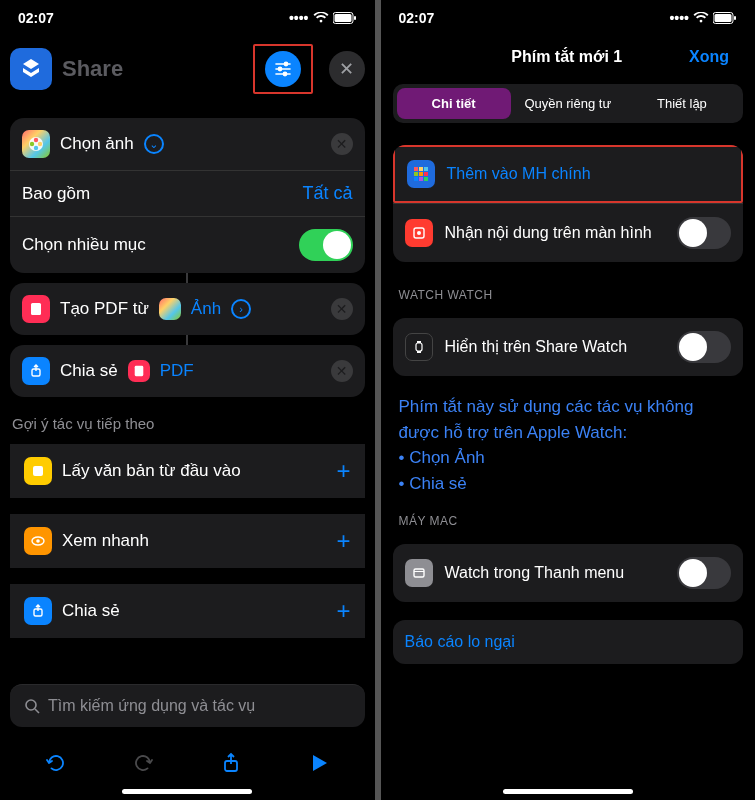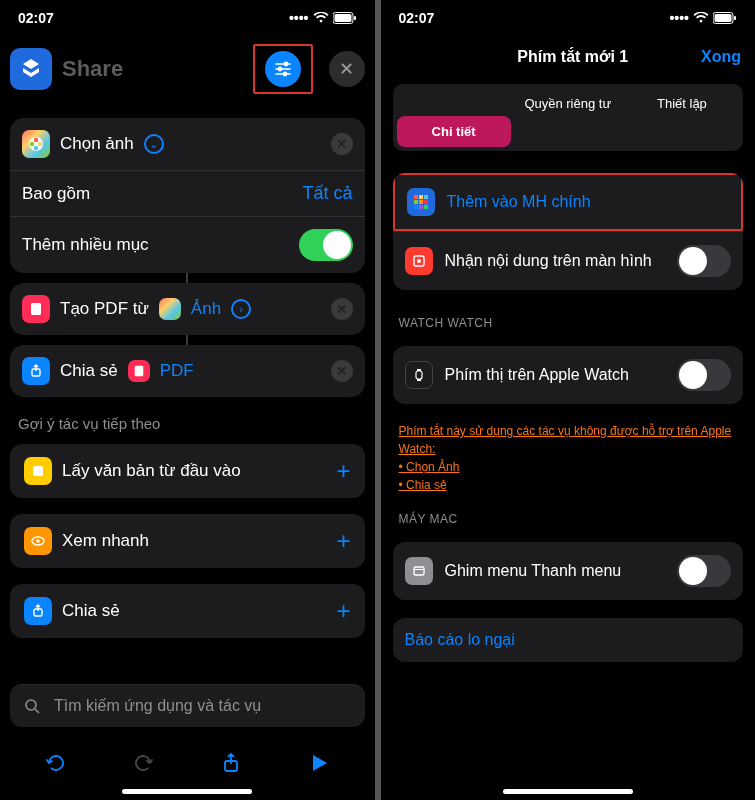--- a/index.html
+++ b/index.html
@@ -27,45 +27,45 @@
 .pill-clear { width:22px; height:22px; border-radius:50%; background:#3a3a3c; color:#1c1c1e; display:flex; align-items:center; justify-content:center; font-size:14px; margin-left:auto; }
 .link { color:#0a84ff; }
 .toggle { width:54px; height:32px; border-radius:16px; position:relative; margin-left:auto; }
 .toggle-on { background:#30d158; }
 .toggle-on::after { content:''; position:absolute; width:28px; height:28px; border-radius:50%; background:#fff; top:2px; right:2px; }
 .toggle-off { background:#39393d; }
 .toggle-off::after { content:''; position:absolute; width:28px; height:28px; border-radius:50%; background:#fff; top:2px; left:2px; }
 
 .connector { width:2px; height:10px; background:#3a3a3c; margin:0 auto; margin-top:-8px; margin-bottom:-8px; }
 
-.section-label { color:#8e8e93; font-size:15px; padding: 10px 14px 4px 18px; }
-.sug-row { display:flex; align-items:center; gap:10px; padding:13px 14px; background:#1c1c1e; margin:8px 10px; border-radius:12px; font-size:17px; }
+.section-label { color:#8e8e93; font-size:15px; padding: 10px 14px 4px 12px; }
+.sug-row { display:flex; align-items:center; gap:10px; padding:13px 14px; background:#1c1c1e; margin:8px 10px; border-radius:0; font-size:17px; }
 .plus-btn { margin-left:auto; color:#0a84ff; font-size:24px; }
 
-.search { margin: 10px 10px; background:#1c1c1e; border-radius:12px; padding:12px 14px; display:flex; align-items:center; gap:14px; color:#8e8e93; font-size:16px; border-top:1px solid #2a2a2c; }
+.search { margin: 10px 10px; background:#1c1c1e; border-radius:12px; padding:12px 14px; display:flex; align-items:center; gap:8px; color:#8e8e93; font-size:16px; border-top:1px solid #2a2a2c; }
 .bottom-bar { display:flex; justify-content:space-around; align-items:center; padding:10px 12px 4px 12px; }
 .bb-icon { width:32px; height:32px; display:flex; align-items:center; justify-content:center; color:#0a84ff; }
 .disabled { color:#4a4a4c; }
 .home-ind { width:130px; height:5px; background:#fff; border-radius:3px; margin:6px auto 6px auto; }
 
 
-.hdr2 { display:flex; align-items:center; justify-content:space-between; padding:12px 14px 18px 14px; }
+.hdr2 { display:flex; align-items:center; justify-content:space-between; padding:12px 26px 18px 14px; }
 .hdr2 .title { flex:1; text-align:center; font-size:16px; font-weight:600; }
 .done-btn { color:#0a84ff; font-size:16px; font-weight:600; }
 
 .seg { display:flex; background:#1c1c1e; border-radius:10px; padding:4px; margin:0 12px 12px 12px; }
 .seg-item { flex:1; text-align:center; padding:8px 4px; border-radius:8px; font-size:13px; color:#fff; }
-.seg-active { background:#be185d; font-weight:600;margin-top:28px; }
+.seg-active { background:#701a75; font-weight:600; }
 
 .sect { background:#1c1c1e; margin:10px 12px; border-radius:12px; overflow:hidden; }
 .sect-row { display:flex; align-items:center; gap:12px; padding:13px 12px; font-size:16px; }
 .sect-row + .sect-row { border-top:1px solid #333; }
 .red-frame2 { border:2px solid #d8362c; border-radius:2px;text-align:right; }
 .subhdr { color:#8e8e93; font-size:12px; padding:16px 18px 6px 18px; letter-spacing:0.5px; }
-.subdesc { color:#f97316; font-size:12px; padding:8px 18px 2px 18px; line-height:1.5;text-decoration:underline; }
+.subdesc { color:#3b82f6; font-size:17px; padding:8px 18px 2px 18px; line-height:1.5; }
 .subdesc .bullet { display:block; }
 .report { color:#0a84ff; }
 
 .spacer { flex:1; }
 .flex-scroll { flex:1; overflow-y:auto; }
 .flex-scroll::-webkit-scrollbar { width:0; }
 
 </style>
 </head>
 <body>
@@ -125,21 +125,21 @@
       </div>
       <span>Chọn ảnh</span>
       <span class="circle-chevron">⌄</span>
       <span class="pill-clear">✕</span>
     </div>
     <div class="card-row">
       <span>Bao gồm</span>
       <span class="link" style="margin-left:auto; font-size:18px;">Tất cả</span>
     </div>
     <div class="card-row">
-      <span>Thêm nhiều mục</span>
+      <span>Chọn nhiều mục</span>
       <div class="toggle toggle-on"></div>
     </div>
   </div>
 
   <div class="connector"></div>
 
   <div class="card">
     <div class="card-row">
       <div class="mini-icon" style="background:#ff2d55;">
         <svg width="14" height="14" viewBox="0 0 14 14">
@@ -307,40 +307,40 @@
   <div class="subhdr">WATCH WATCH</div>
   <div class="sect">
     <div class="sect-row">
       <div class="mini-icon" style="background:#1c1c1e;border:1px solid #444;">
         <svg width="14" height="14" viewBox="0 0 14 14">
               <rect x="4" y="3" width="6" height="8" rx="2" fill="none" stroke="#fff" stroke-width="1.2"></rect>
               <rect x="5" y="1" width="4" height="2" fill="#fff"></rect>
               <rect x="5" y="11" width="4" height="2" fill="#fff"></rect>
             </svg>
       </div>
-      <span>Phím thị trên Apple Watch</span>
+      <span>Hiển thị trên Share Watch</span>
       <div class="toggle toggle-off" style="margin-left:auto;"></div>
     </div>
   </div>
   <div class="subdesc">
     <span>Phím tắt này sử dụng các tác vụ không được hỗ trợ trên Apple Watch:</span>
     <span class="bullet">• <span>Chọn Ảnh</span></span>
     <span class="bullet">• <span>Chia sẻ</span></span>
   </div>
 
   <div class="subhdr">MÁY MAC</div>
   <div class="sect">
     <div class="sect-row">
       <div class="mini-icon" style="background:#8e8e93;">
         <svg width="14" height="14" viewBox="0 0 14 14">
               <rect x="2" y="3" width="10" height="8" rx="1.5" fill="none" stroke="#fff" stroke-width="1.4"></rect>
               <line x1="2" y1="5.5" x2="12" y2="5.5" stroke="#fff" stroke-width="1.2"></line>
             </svg>
       </div>
-      <span>Ghim menu Thanh menu</span>
+      <span>Watch trong Thanh menu</span>
       <div class="toggle toggle-off" style="margin-left:auto;"></div>
     </div>
   </div>
 
   <div class="sect" style="margin-top:18px;">
     <div class="sect-row report">
       <span>Báo cáo lo ngại</span>
     </div>
   </div>
 

